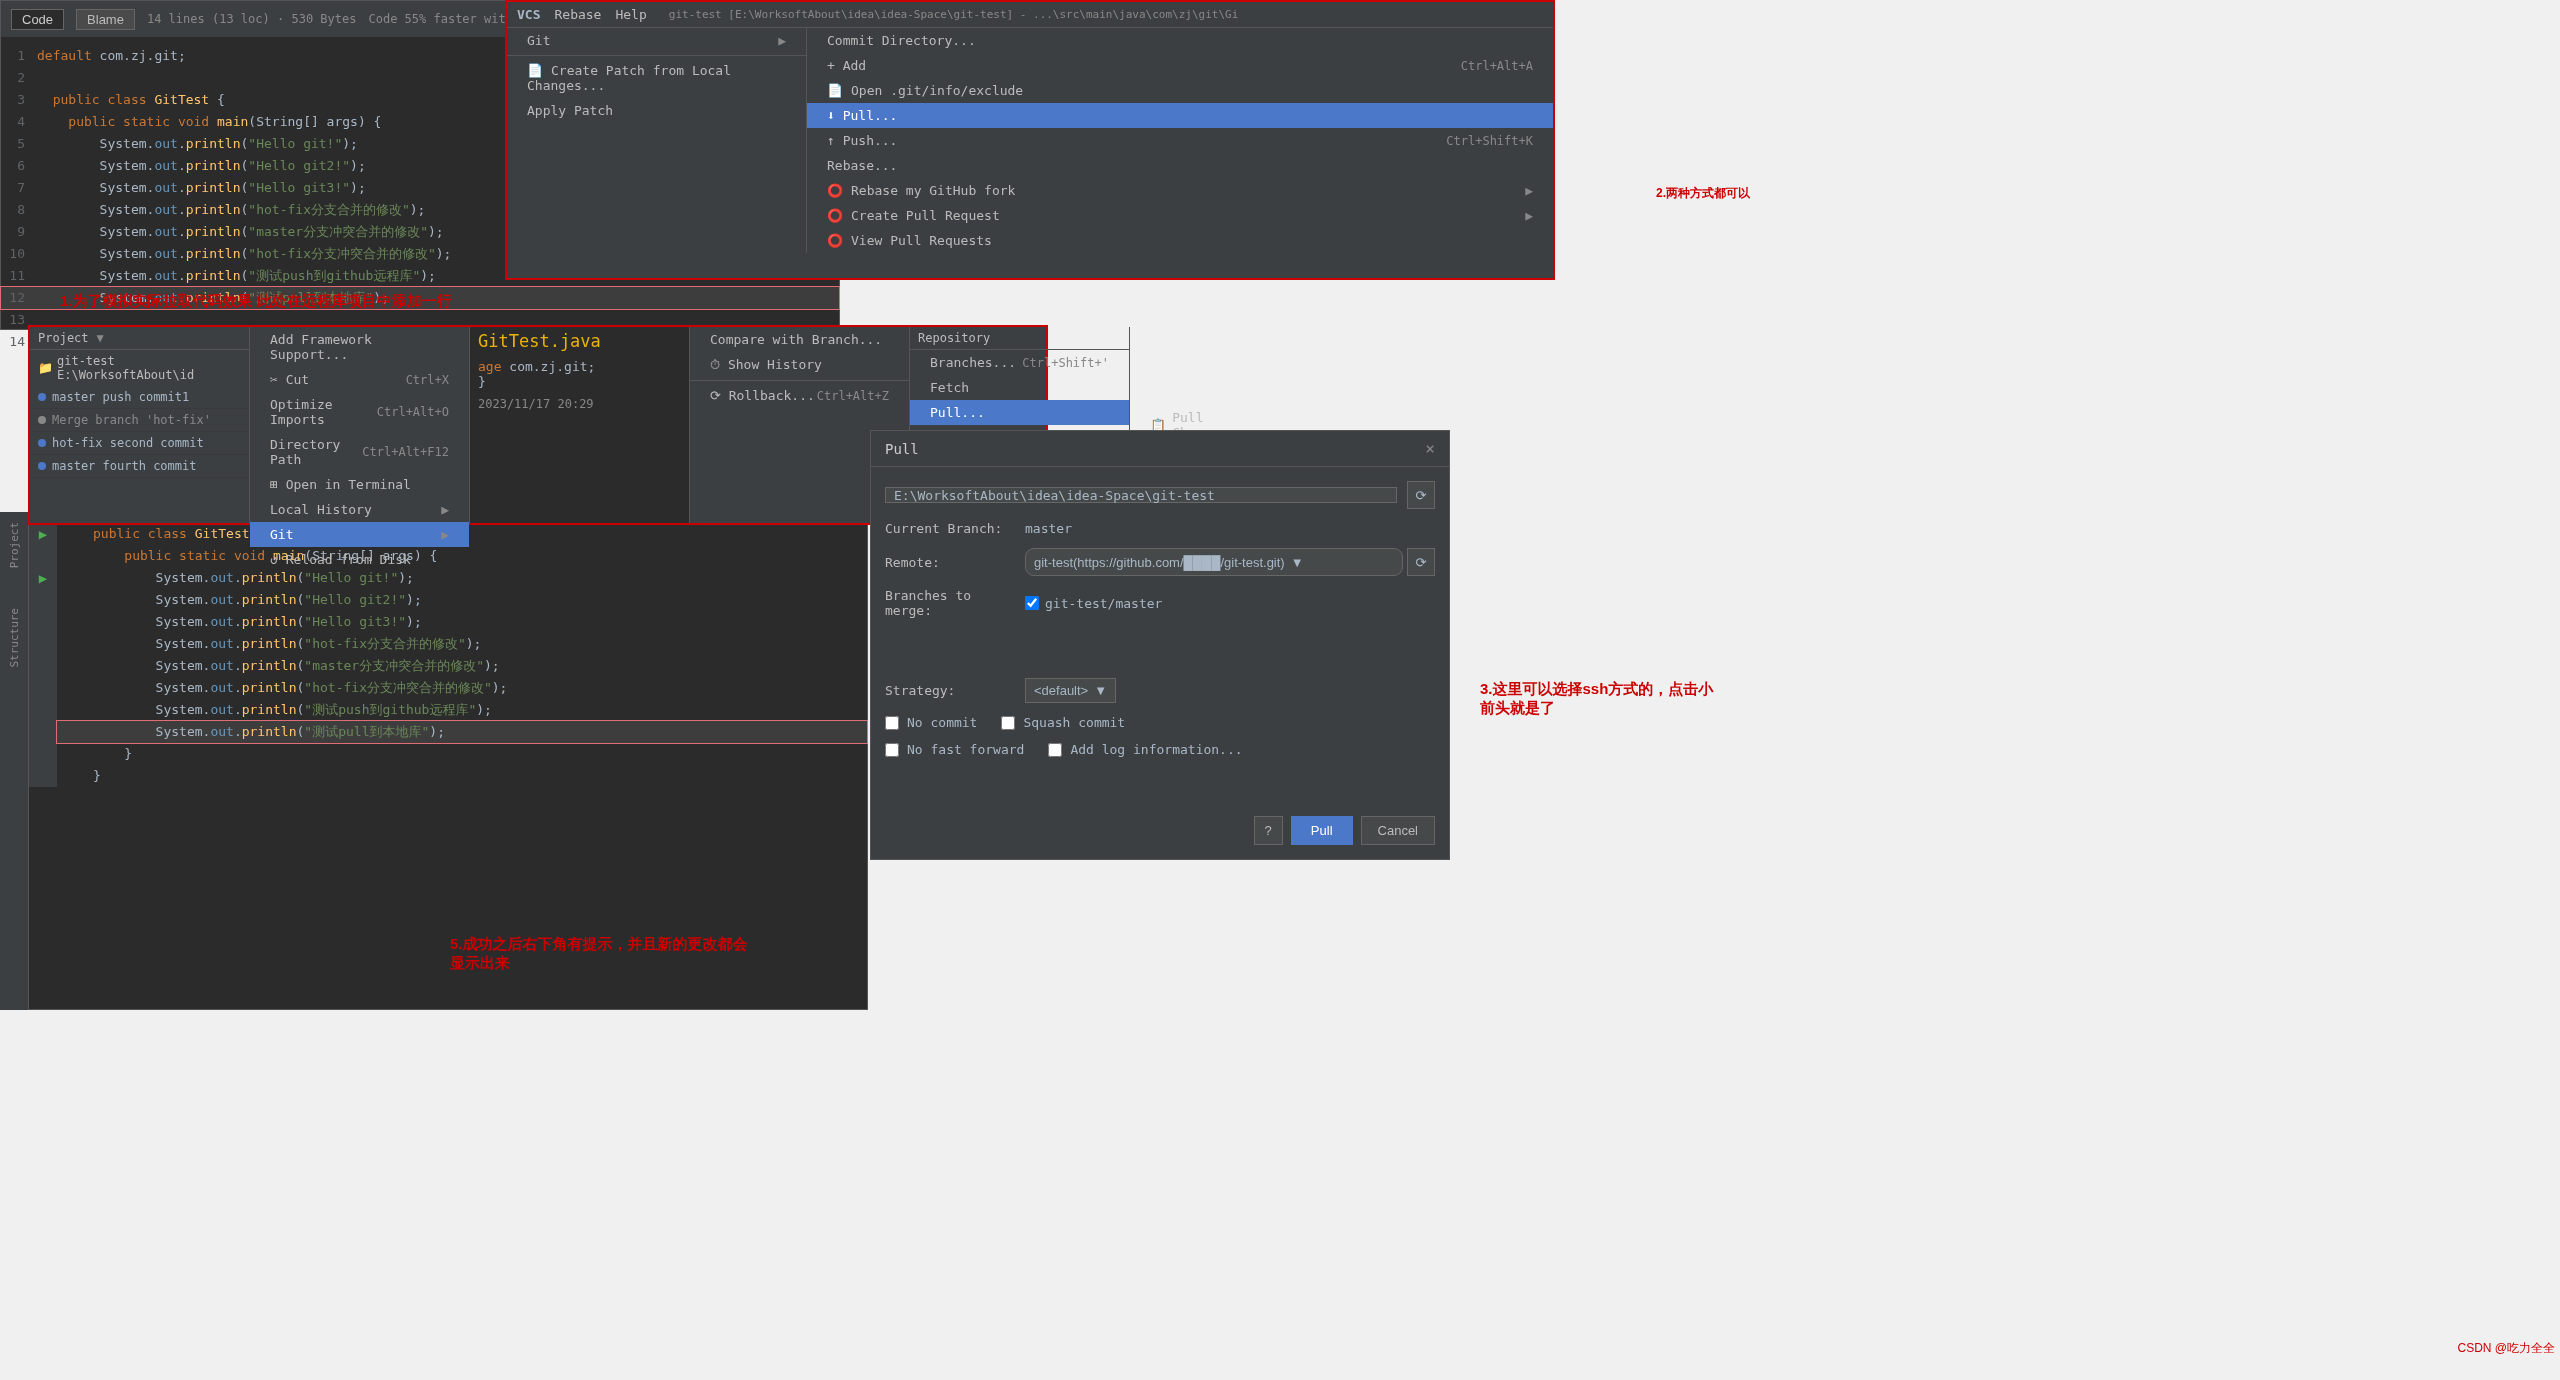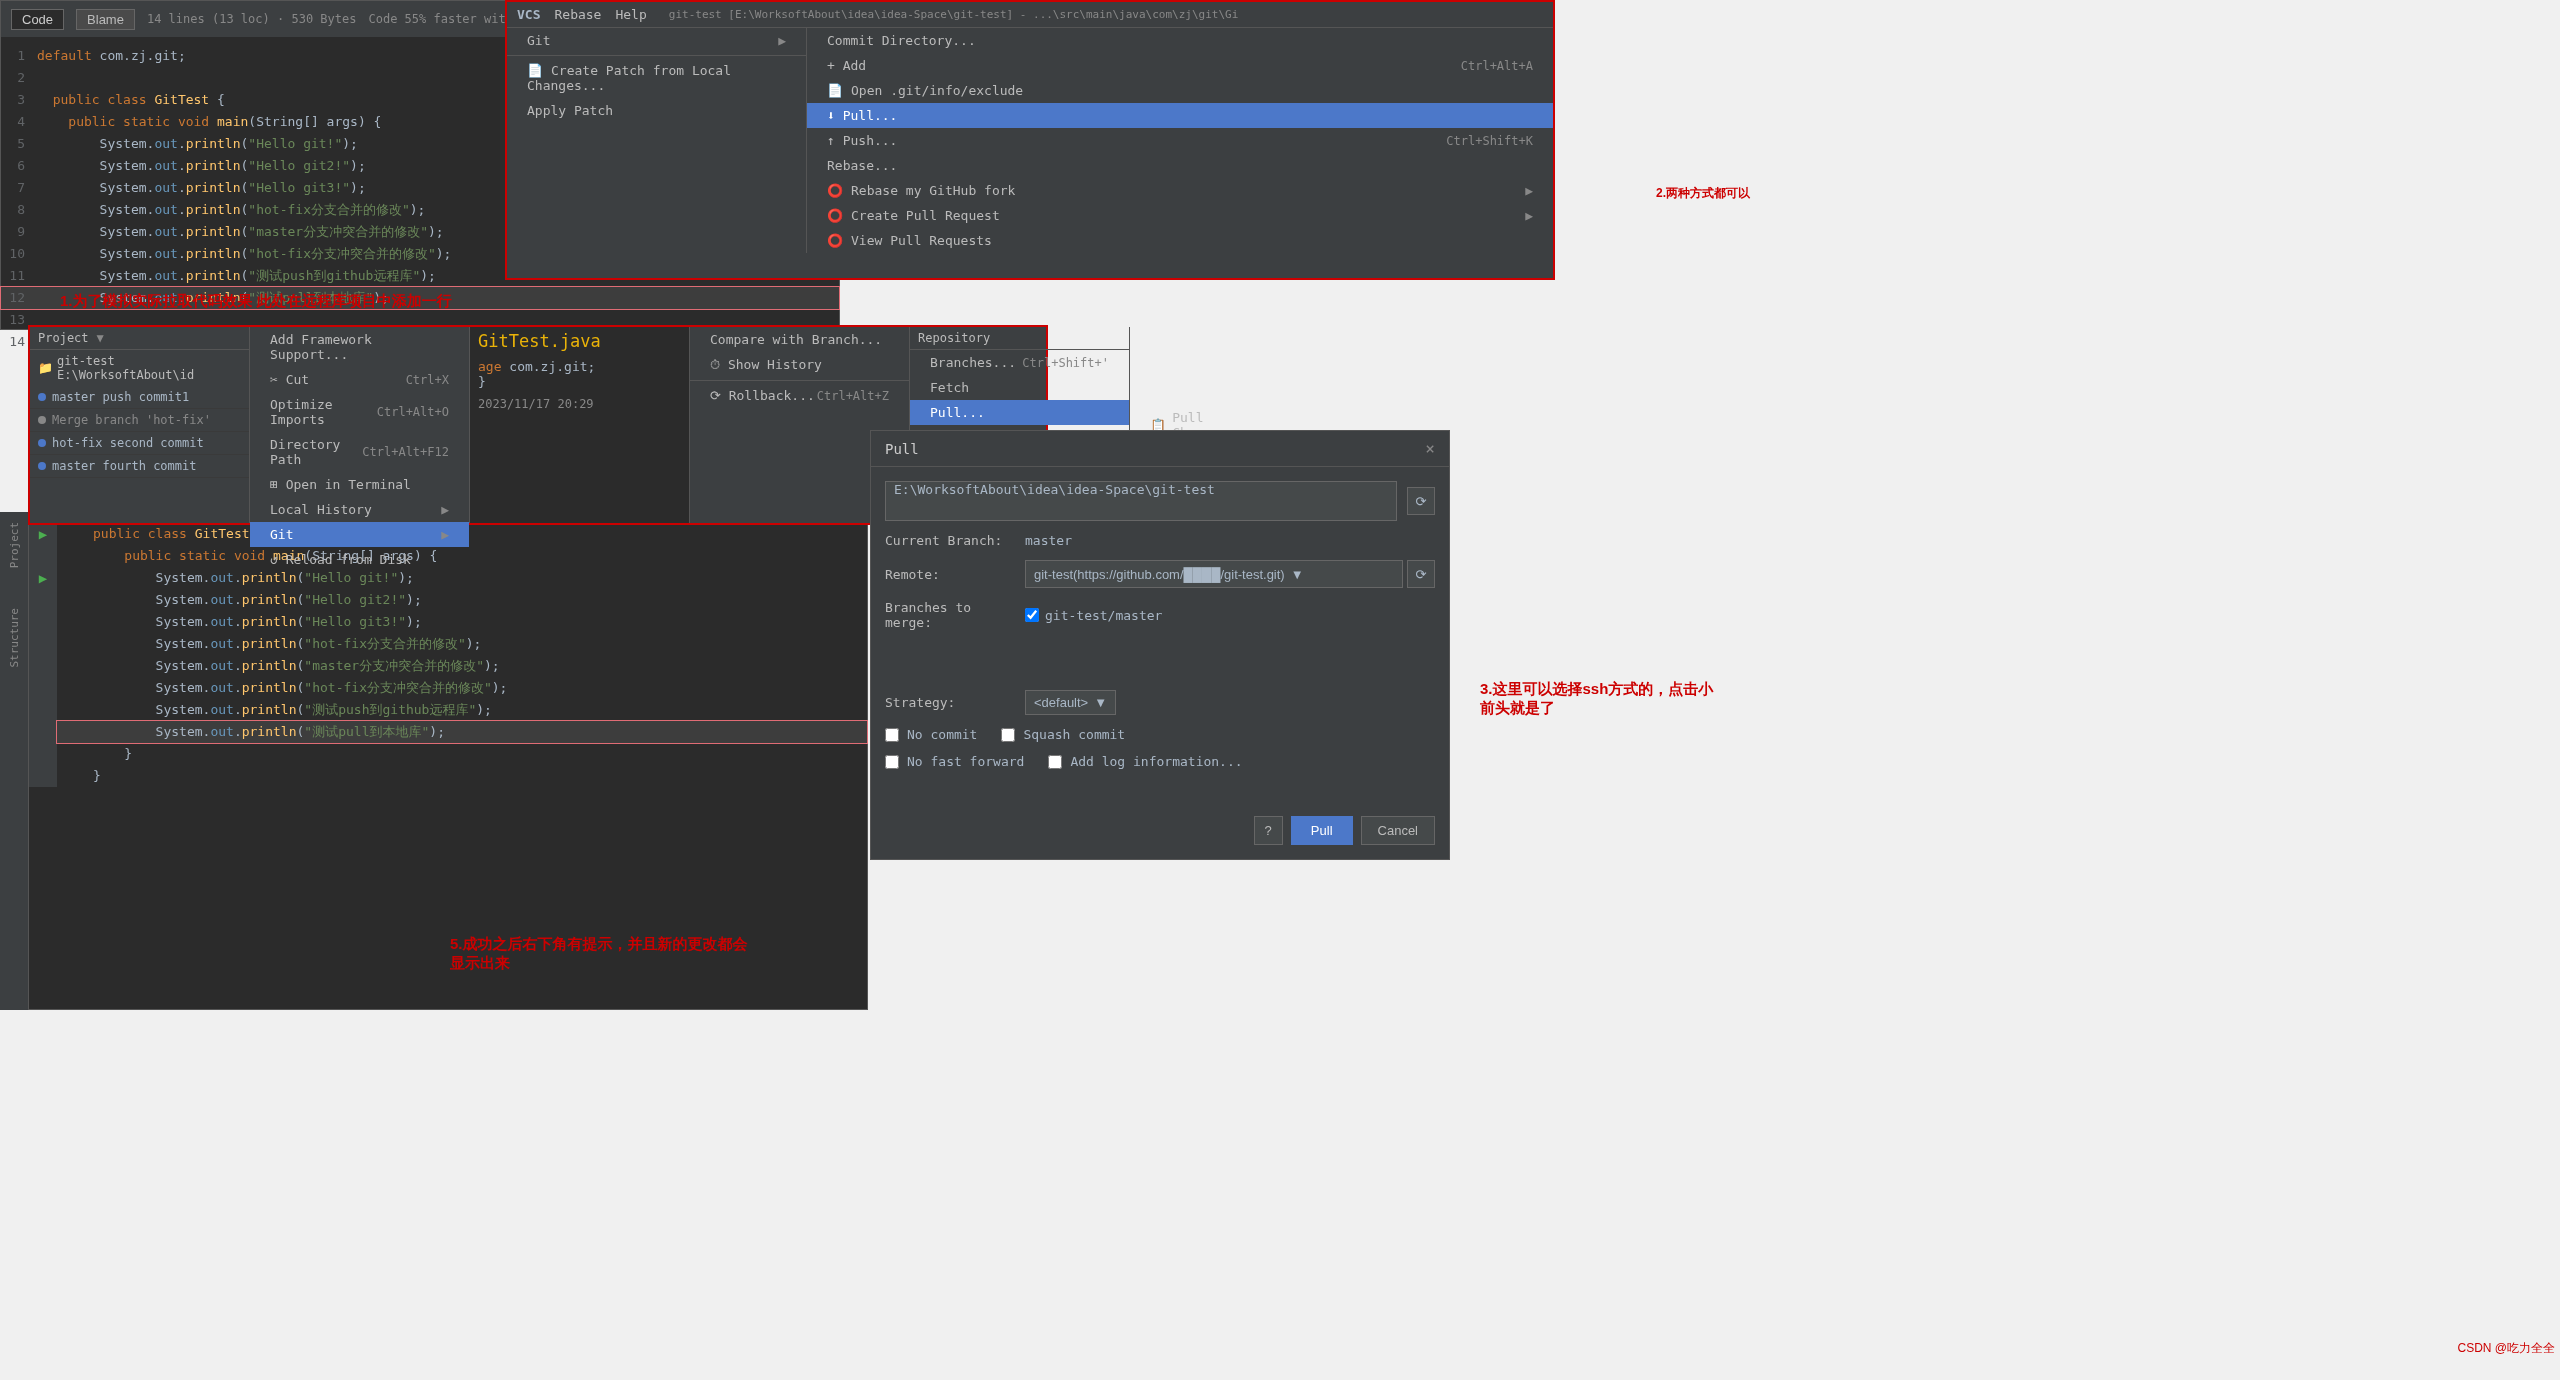--- a/index.html
+++ b/index.html
@@ -157,21 +157,21 @@
       font-size: 13px;
     }
 
     .dialog-input {
       background: #45494a;
       border: 1px solid #666;
       color: #a9b7c6;
       padding: 0 8px;
       font-size: 13px;
       flex: 1;
-      height: 40px;
+      height: 16px;
     }
 
     .dropdown-btn {
       background: #45494a;
       border: 1px solid #666;
       color: #a9b7c6;
       padding: 4px 8px;
       font-size: 13px;
       cursor: pointer;
       display: flex;
@@ -698,21 +698,21 @@
     </div>
 
     <div class="dialog-row">
       <span class="dialog-label">Current Branch:</span>
       <span class="dialog-value">master</span>
     </div>
 
     <div class="dialog-row">
       <span class="dialog-label">Remote:</span>
       <div style="flex:1; display:flex; gap:4px;">
-        <button class="dropdown-btn" style="flex:1;">
+        <button class="dropdown-btn" style="flex:1;border-radius:9px;">
           <span>git-test(https://github.com/████/git-test.git)</span>
           <span>▼</span>
         </button>
         <button class="refresh-btn">⟳</button>
       </div>
     </div>
 
     <div class="dialog-row">
       <span class="dialog-label">Branches to merge:</span>
       <div style="display:flex; align-items:center; gap:6px;">

